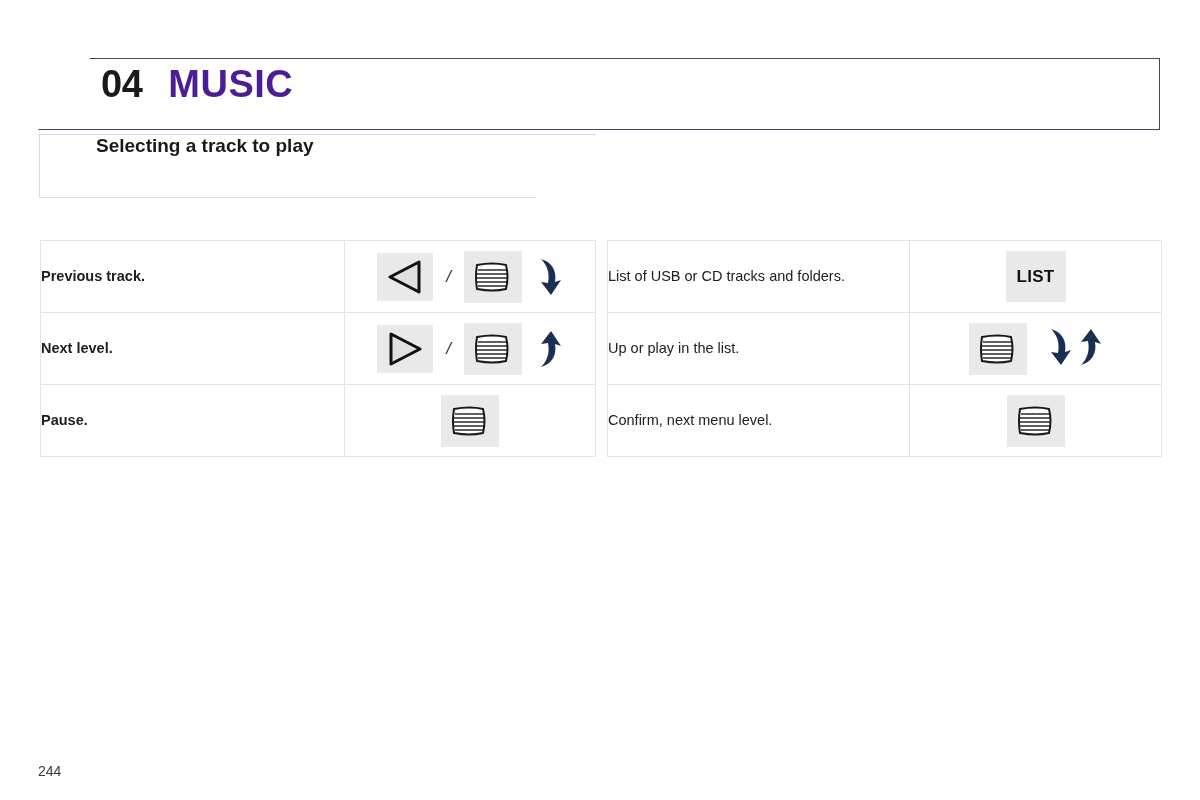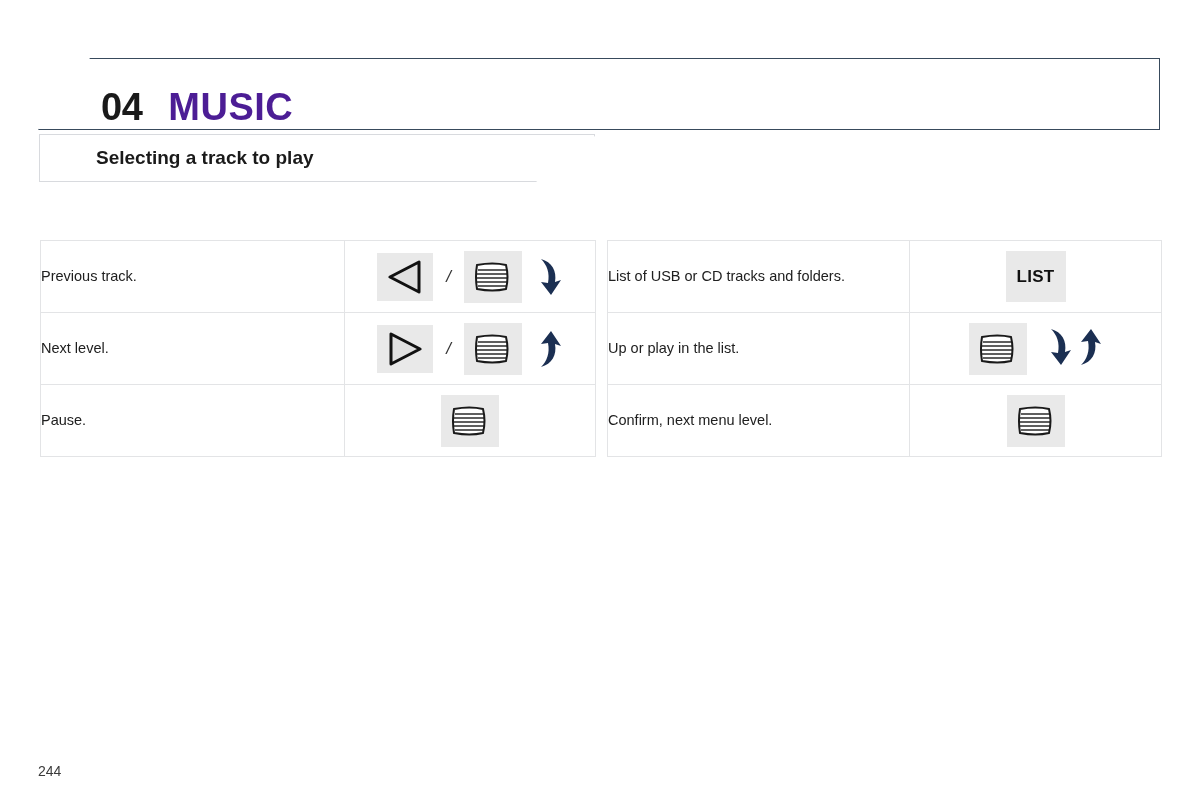--- a/index.html
+++ b/index.html
@@ -22,21 +22,21 @@
   .chapter-header {
     position: absolute;
     left: 38px;
     top: 58px;
     width: 1122px;
     height: 72px;
     background: #ffffff;
     border: 1.5px solid #384a5c;
     clip-path: polygon(0 100%, 52px 0, 100% 0, 100% 100%);
     display: flex;
-    align-items: flex-end;
+    align-items: flex-start;
   }
   .chapter-inner {
     display: flex;
     align-items: baseline;
     margin-left: 62px;
     margin-top: 4px;
   }
   .chapter-num {
     font-size: 38px;
     font-weight: bold;
@@ -50,26 +50,26 @@
     margin-left: 26px;
     letter-spacing: 0.5px;
   }
 
   
   .section-bar {
     position: absolute;
     left: 39px;
     top: 134px;
     width: 556px;
-    height: 48px;
+    height: 64px;
     background: #ffffff;
     border: 1px solid #d8dade;
     clip-path: polygon(0 0, 100% 0, 100% 2px, 497px 100%, 0 100%);
     display: flex;
-    align-items: center;
+    align-items: flex-start;
   }
   .section-bar-title {
     font-size: 19px;
     font-weight: bold;
     color: #1a1a1a;
     margin-left: 56px;
   }
 
   
   .tables {
@@ -92,21 +92,21 @@
     height: 72px;
     vertical-align: middle;
     padding: 0;
   }
   td.desc {
     font-size: 14.5px;
     color: #202020;
     padding-left: 11px;
     line-height: 1.3;
   }
-  table.spec.left  td.desc { width: 304px; }
+  table.spec.left  td.desc { width: 304px; font-weight: bold; }
   table.spec.left  td.ctrl { width: 251px; }
   table.spec.right td.desc { width: 302px; }
   table.spec.right td.ctrl { width: 252px; }
   td.ctrl {
     text-align: center;
   }
   .ctrl-row {
     display: flex;
     align-items: center;
     justify-content: center;

